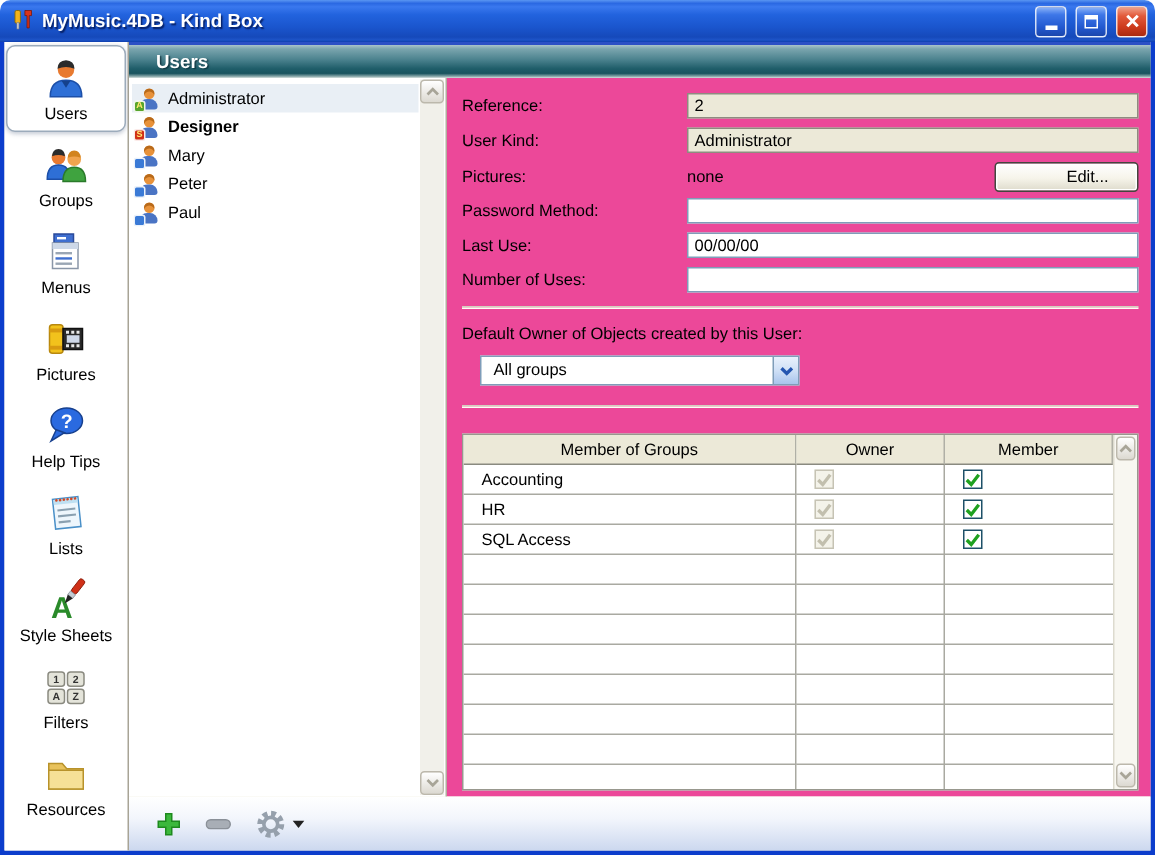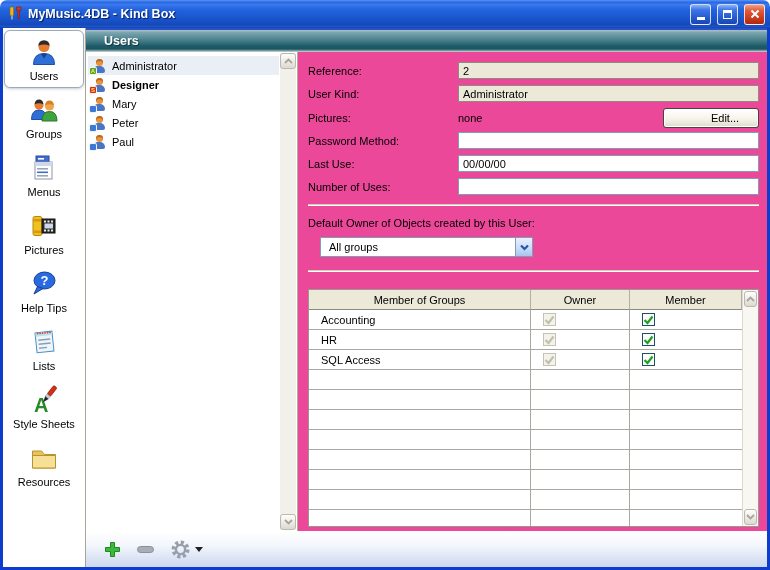--- a/index.html
+++ b/index.html
@@ -210,20 +210,35 @@
           <text x="6" y="28" font-size="20" font-weight="bold" fill="#2a8a2a" font-family="Liberation Sans, sans-serif">A</text>
           <g transform="rotate(38 20 12)">
             <rect x="18" y="0" width="4.2" height="11" rx="1.5" fill="#d03018" stroke="#8a1a08" stroke-width="0.6"></rect>
             <rect x="18" y="11" width="4.2" height="3" fill="#c4ccd4" stroke="#8a949c" stroke-width="0.5"></rect>
             <path d="M18 14 h4.2 L20.1 20 Z" fill="#222"></path>
           </g>
         </svg>
         <span class="sb-label">Style Sheets</span>
       </div>
 
+      <div class="sb-item">
+        <svg width="32" height="32" viewBox="0 0 32 32">
+          <g font-family="Liberation Sans, sans-serif" font-size="7" font-weight="bold">
+            <rect x="4" y="6" width="11" height="9.5" rx="2" fill="#e4e4da" stroke="#8a8a80"></rect>
+              <text x="9.5" y="13" text-anchor="middle" fill="#333">1</text>
+            <rect x="17" y="6" width="11" height="9.5" rx="2" fill="#e4e4da" stroke="#8a8a80"></rect>
+              <text x="22.5" y="13" text-anchor="middle" fill="#333">2</text>
+            <rect x="4" y="17.5" width="11" height="9.5" rx="2" fill="#e4e4da" stroke="#8a8a80"></rect>
+              <text x="9.5" y="24.5" text-anchor="middle" fill="#333">A</text>
+            <rect x="17" y="17.5" width="11" height="9.5" rx="2" fill="#e4e4da" stroke="#8a8a80"></rect>
+              <text x="22.5" y="24.5" text-anchor="middle" fill="#333">Z</text>
+          </g>
+        </svg>
+        <span class="sb-label">Filters</span>
+      </div>
 
       <div class="sb-item">
         <svg width="32" height="32" viewBox="0 0 32 32">
           <path d="M4.5 9 h9 l3 3.5 h11 v13.5 h-23 Z" fill="#e8c25c" stroke="#b8922a"></path>
           <path d="M4.5 13.5 h23 v12.5 h-23 Z" fill="#f6e096" stroke="#b8922a"></path>
         </svg>
         <span class="sb-label">Resources</span>
       </div>
 
     </div>

